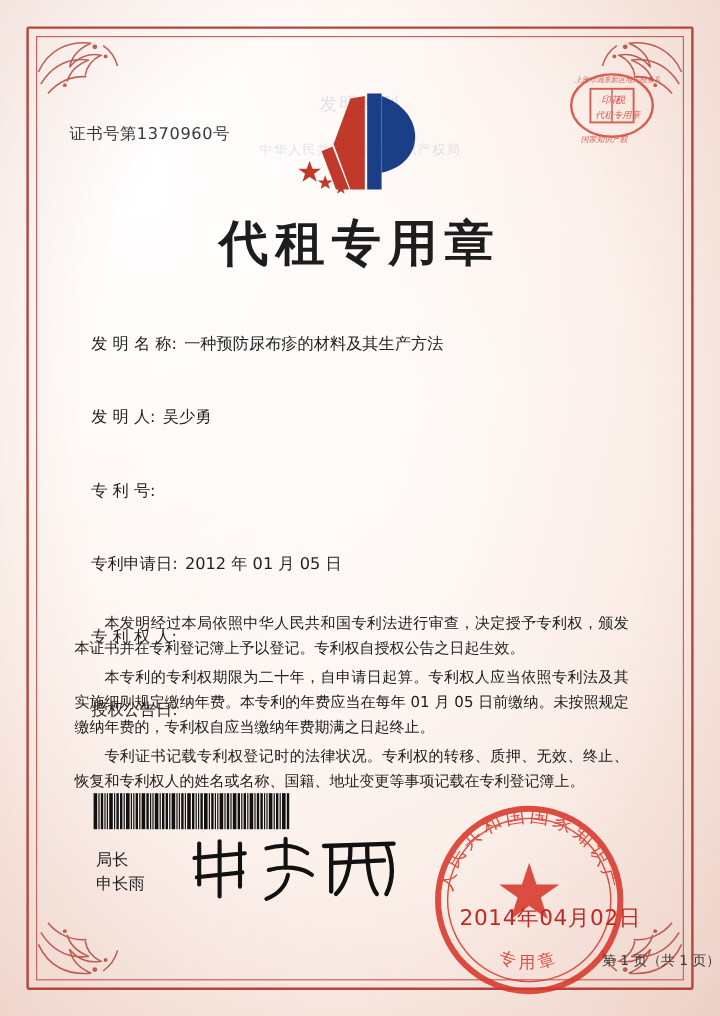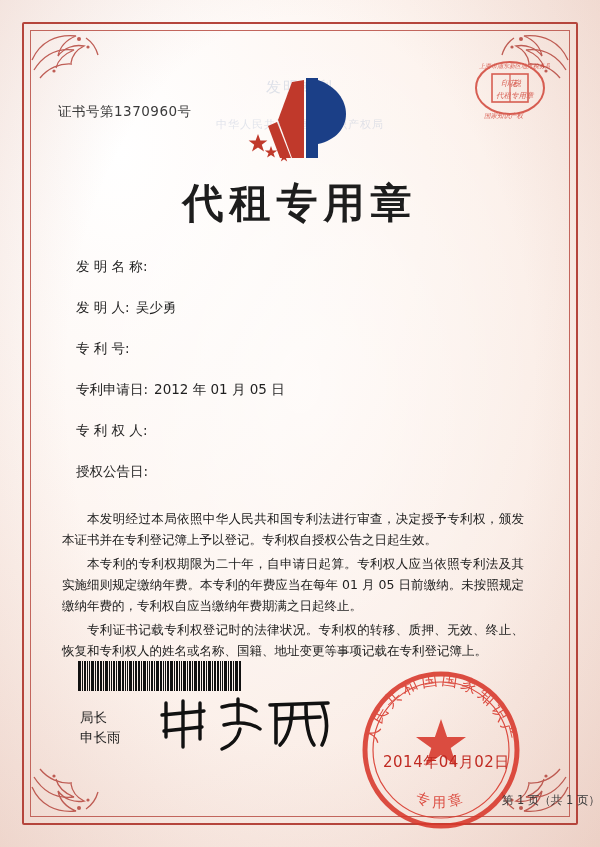--- a/index.html
+++ b/index.html
@@ -122,20 +122,21 @@
   .field-row {
     display: flex;
     align-items: baseline;
     margin-bottom: 23px;
     font-size: 13.5px;
     color: #262626;
   }
   .field-label {
     white-space: nowrap;
     color: #1f1f1f;
+    margin-top: 20px;
   }
   .field-sep { margin: 0 2px 0 0; }
   .field-value {
     margin-left: 4px;
     color: #1f1f1f;
   }
 
   
   .body-text {
     position: absolute;
@@ -208,21 +209,21 @@
     height: 70px;
     font-style: italic;
   }
   .seal-square svg { display:block; }
 
   
   .seal-date {
     position: absolute;
     left: 383px;
     top: 753px;
-    font-size: 15px;
+    font-size: 18px;
     color: #c02a22;
     letter-spacing: 0.5px;
     font-family: "DejaVu Sans", sans-serif;
     text-align: right;
   }
 
   
   .footer {
     position: absolute;
     left: 0; right: 0;
@@ -338,20 +339,21 @@
   </div>
 
   <div class="cert-no">证书号第1370960号</div>
 
   <div class="title">代租专用章</div>
 
   <div class="fields">
     <div class="field-row">
       <span class="field-label">发 明 名 称</span>
       <span class="field-sep">:</span>
+      <span class="field-value">一种预防尿布疹的材料及其生产方法</span>
     </div>
     <div class="field-row">
       <span class="field-label">发 明 人</span>
       <span class="field-sep">:</span>
       <span class="field-value">吴少勇</span>
     </div>
     <div class="field-row">
       <span class="field-label">专 利 号</span>
       <span class="field-sep">:</span>
     </div>

